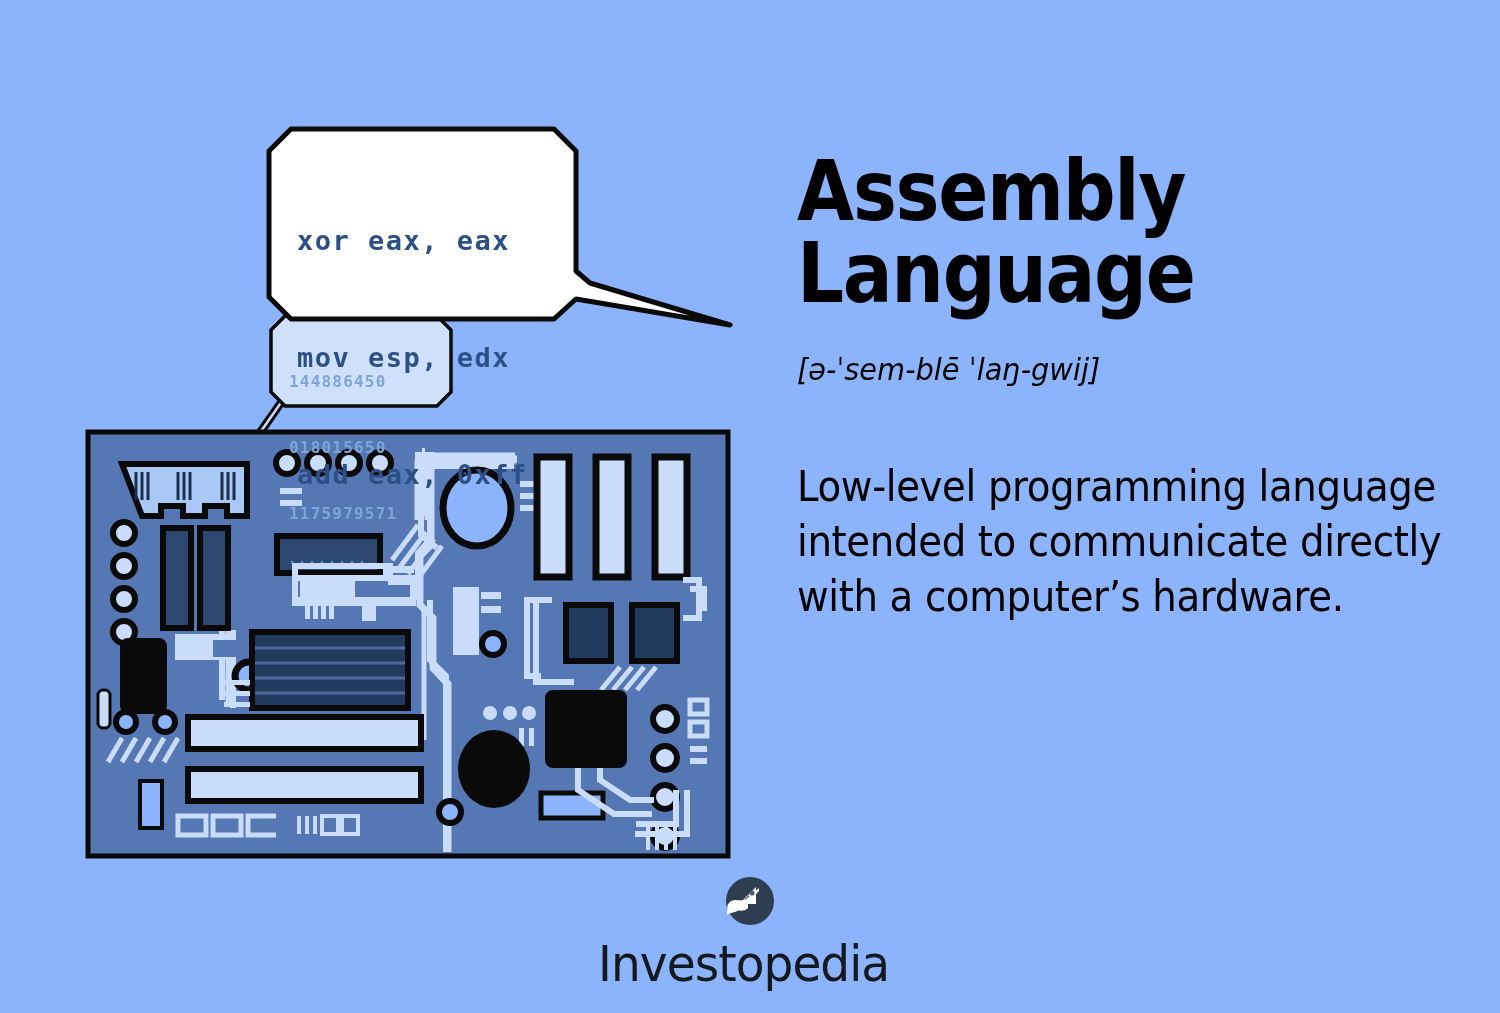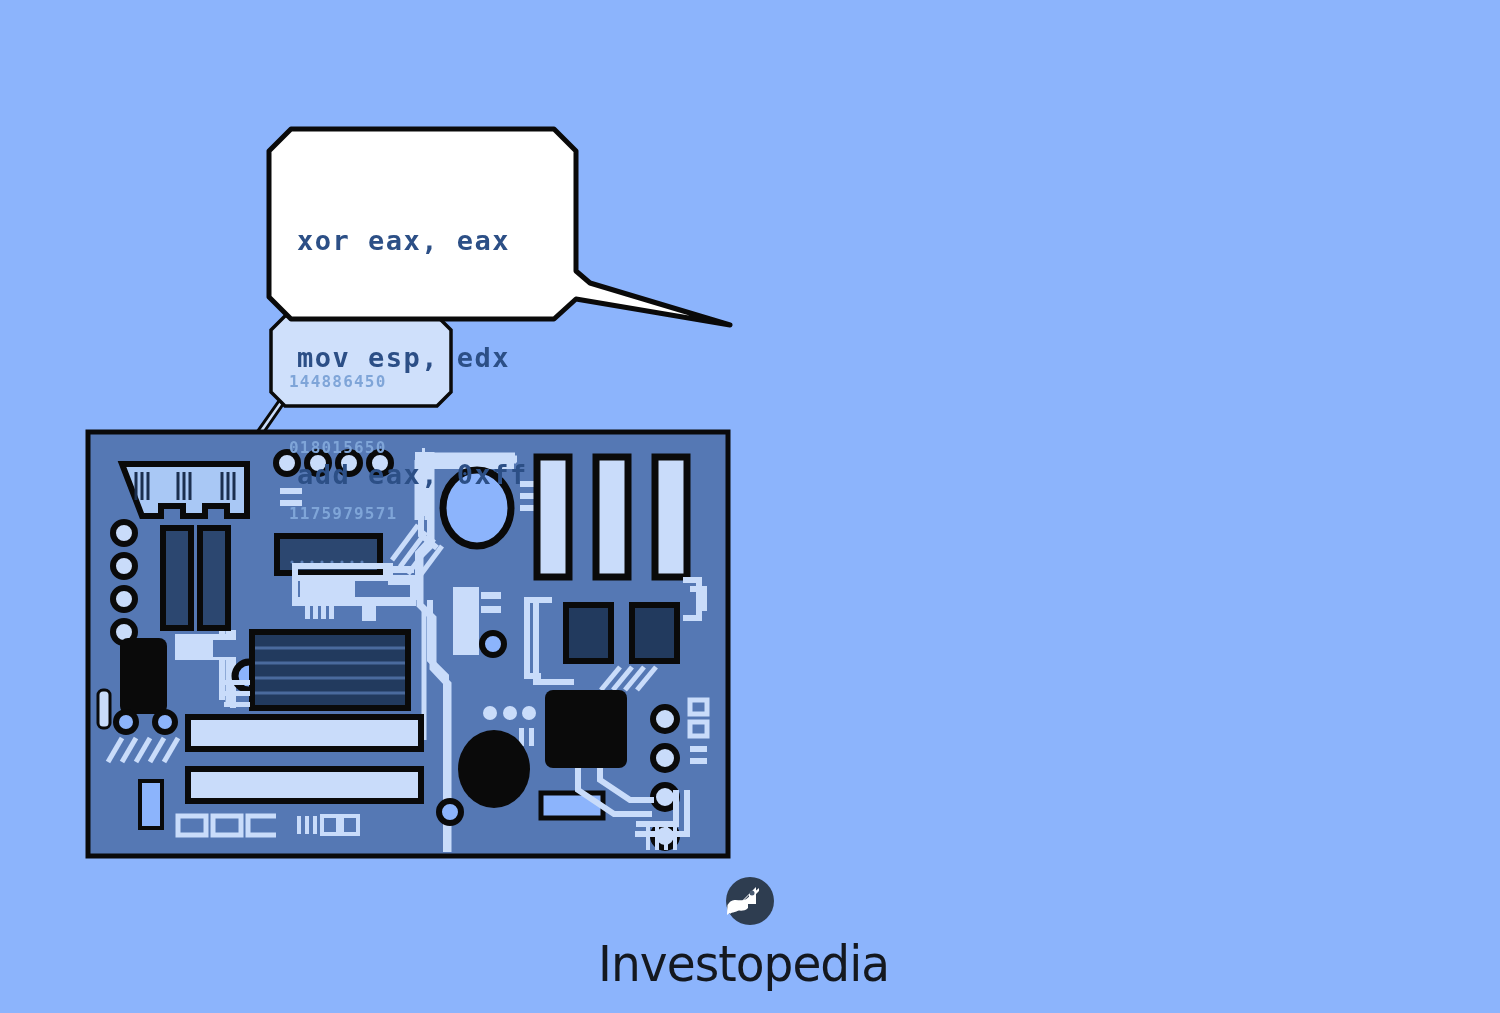--- a/index.html
+++ b/index.html
@@ -404,20 +404,25 @@
     <div>mov esp, edx</div>
     <div>add eax, 0xff</div>
   </div>
 
   <div class="binary-lines">
     <div>144886450</div>
     <div>018015650</div>
     <div>1175979571</div>
   </div>
 
+  <div class="right">
+    <h1 class="title"><span>Assembly</span><br><span>Language</span></h1>
+    <div class="pron">[ə-ˈsem-blē ˈlaŋ-gwij]</div>
+    <div class="definition">Low-level programming language intended to communicate directly with a computer’s hardware.</div>
+  </div>
 
   <div class="logo">
     <svg class="logo-mark" viewBox="0 0 100 100">
       <circle cx="50" cy="50" r="48" fill="#2e3d50"></circle>
       <path d="M8 60 C20 42 32 58 46 46 L62 32 L62 20 L84 20 L84 44 L72 44 L72 36 L56 52 C40 68 26 62 14 76 C11 71 9 66 8 60 Z" fill="#8cb4fc" opacity="0"></path>
       <path d="M4 62 C18 40 30 60 44 48 L66 28 L66 62 L50 62 L50 46 L34 62 C22 74 14 72 6 80 Z" fill="#ffffff" opacity="0"></path>
       <path d="M5 58 C17 38 31 56 45 44 L68 24 L68 30 L50 48 L62 48 L62 56 L40 56 L30 66 C20 76 12 70 4 78 Z" fill="#ffffff"></path>
       <path d="M30 54 L62 22 L62 52 L48 52 L48 38 L38 48 Z" fill="#ffffff"></path>
       <path d="M10 64 C22 46 34 62 46 50 L46 64 C34 76 22 62 10 76 Z" fill="#ffffff"></path>
       <circle cx="54" cy="34" r="5" fill="#4a5b72"></circle>

